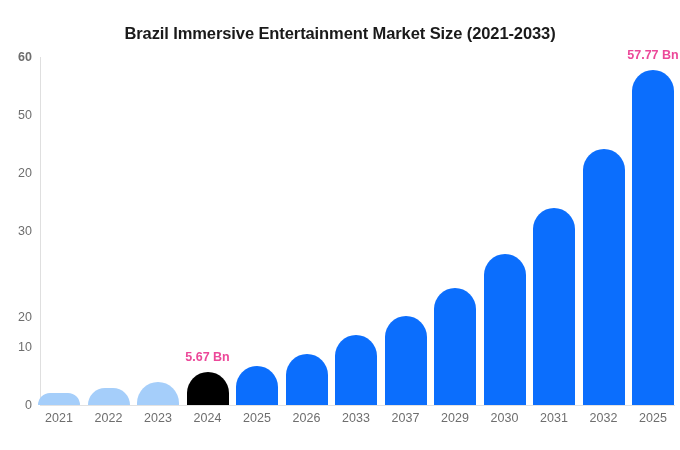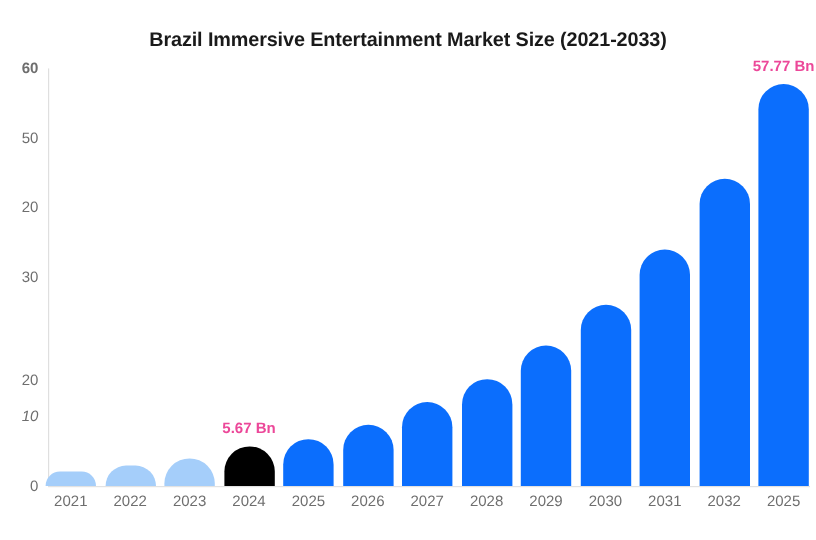--- a/index.html
+++ b/index.html
@@ -129,42 +129,42 @@
 <body>
 
 <div id="chart-root">
 
   <div class="chart-title">Brazil Immersive Entertainment Market Size (2021-2033)</div>
 
   <div class="plot-area" id="plot-area">
     <div class="axis-line-y"></div>
     <div class="axis-line-x"></div>
   <div class="y-tick" style="top: 348px;">0</div>
-      <div class="y-tick" style="top: 290px; font-style: italic;">10</div>
+      <div class="y-tick" style="top: 290px;">10</div>
       <div class="y-tick" style="top: 232px; margin-top: 28px;">20</div>
       <div class="y-tick" style="top: 174px; margin-left: 48px;">30</div>
       <div class="y-tick" style="top: 116px;">20</div>
       <div class="y-tick" style="top: 58px; text-align: right;">50</div>
       <div class="y-tick" style="top: 0px; font-weight: bold;">60</div>
       <div class="bar" style="left: -2px; width: 42px; height: 12.18px; background: rgb(165, 206, 250);"></div>
       <div class="x-tick" style="left: 19px;">2021</div>
       <div class="bar" style="left: 47.5px; width: 42px; height: 16.82px; background: rgb(165, 206, 250);"></div>
       <div class="x-tick" style="left: 68.5px;">2022</div>
       <div class="bar" style="left: 97px; width: 42px; height: 22.62px; background: rgb(165, 206, 250);"></div>
       <div class="x-tick" style="left: 118px; text-align: center;">2023</div>
       <div class="bar" style="left: 146.5px; width: 42px; height: 32.886px; background: rgb(0, 0, 0);"></div>
       <div class="x-tick" style="left: 167.5px;">2024</div>
       <div class="bar" style="left: 196px; width: 42px; height: 38.86px; background: rgb(11, 110, 253);"></div>
       <div class="x-tick" style="left: 217px;">2025</div>
       <div class="bar" style="left: 245.5px; width: 42px; height: 51.04px; background: rgb(11, 110, 253);"></div>
       <div class="x-tick" style="left: 266.5px;">2026</div>
       <div class="bar" style="left: 295px; width: 42px; height: 70.18px; background: rgb(11, 110, 253);"></div>
-      <div class="x-tick" style="left: 316px;">2027</div>
+      <div class="x-tick" style="left: 316px;">2033</div>
       <div class="bar" style="left: 344.5px; width: 42px; height: 88.74px; background: rgb(11, 110, 253);"></div>
-      <div class="x-tick" style="left: 365.5px;">2028</div>
+      <div class="x-tick" style="left: 365.5px;">2037</div>
       <div class="bar" style="left: 394px; width: 42px; height: 117.16px; background: rgb(11, 110, 253);"></div>
       <div class="x-tick" style="left: 415px;">2029</div>
       <div class="bar" style="left: 443.5px; width: 42px; height: 150.8px; background: rgb(11, 110, 253);"></div>
       <div class="x-tick" style="left: 464.5px;">2030</div>
       <div class="bar" style="left: 493px; width: 42px; height: 197.2px; background: rgb(11, 110, 253);"></div>
       <div class="x-tick" style="left: 514px;">2031</div>
       <div class="bar" style="left: 542.5px; width: 42px; height: 255.78px; background: rgb(11, 110, 253);"></div>
       <div class="x-tick" style="left: 563.5px;">2032</div>
       <div class="bar" style="left: 592px; width: 42px; height: 335.066px; background: rgb(11, 110, 253);"></div>
       <div class="x-tick" style="left: 613px;">2025</div>

